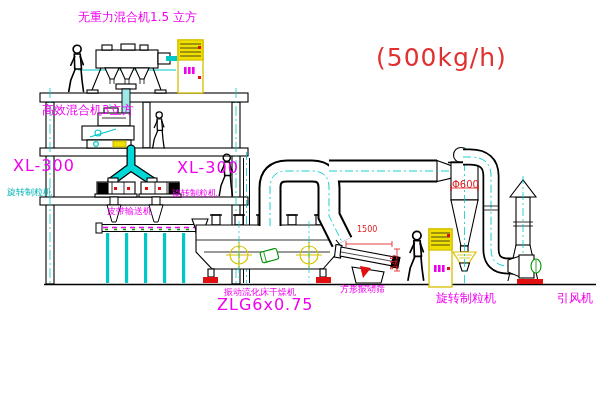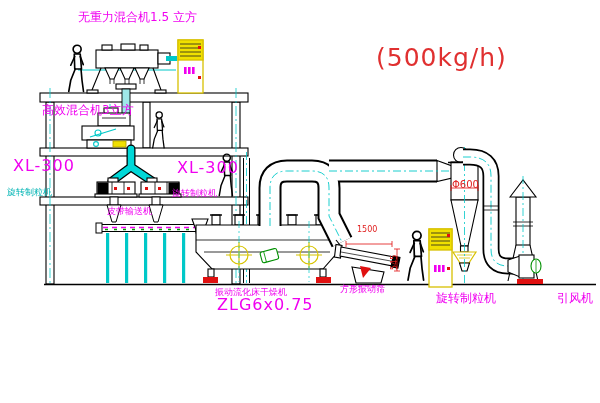--- a/index.html
+++ b/index.html
@@ -263,21 +263,21 @@
 <div class="label magenta fs10" style="left:42px;top:104px;">高效混合机3立方</div>
 
 <div class="label magenta model" style="left:13px;top:158px;">XL-300</div>
 <div class="label cyan fs9" style="left:7px;top:188px;">旋转制粒机</div>
 
 <div class="label magenta model" style="left:177px;top:160px;">XL-300</div>
 <div class="label magenta fs9" style="left:172px;top:189px;">旋转制粒机</div>
 
 <div class="label magenta fs9" style="left:107px;top:207px;">皮带输送机</div>
 
-<div class="label magenta fs9" style="left:215px;top:288px;">振动流化床干燥机</div>
+<div class="label magenta fs9" style="left:224px;top:288px;">振动流化床干燥机</div>
 <div class="label magenta model" style="left:217px;top:297px;">ZLG6x0.75</div>
 
 <div class="label magenta fs9" style="left:340px;top:285px;">方形振动筛</div>
 
 <div class="label magenta fs10" style="left:436px;top:292px;">旋转制粒机</div>
 <div class="label magenta fs10" style="left:510px;top:292px;margin-left:47px;">引风机</div>
 
 <div class="label dim" style="left:357px;top:226px;">1500</div>
 <div class="label dim rot90" style="left:391px;top:270px;">545</div>
 <div class="label dim-small" style="left:452px;top:180px;">Φ600</div>

